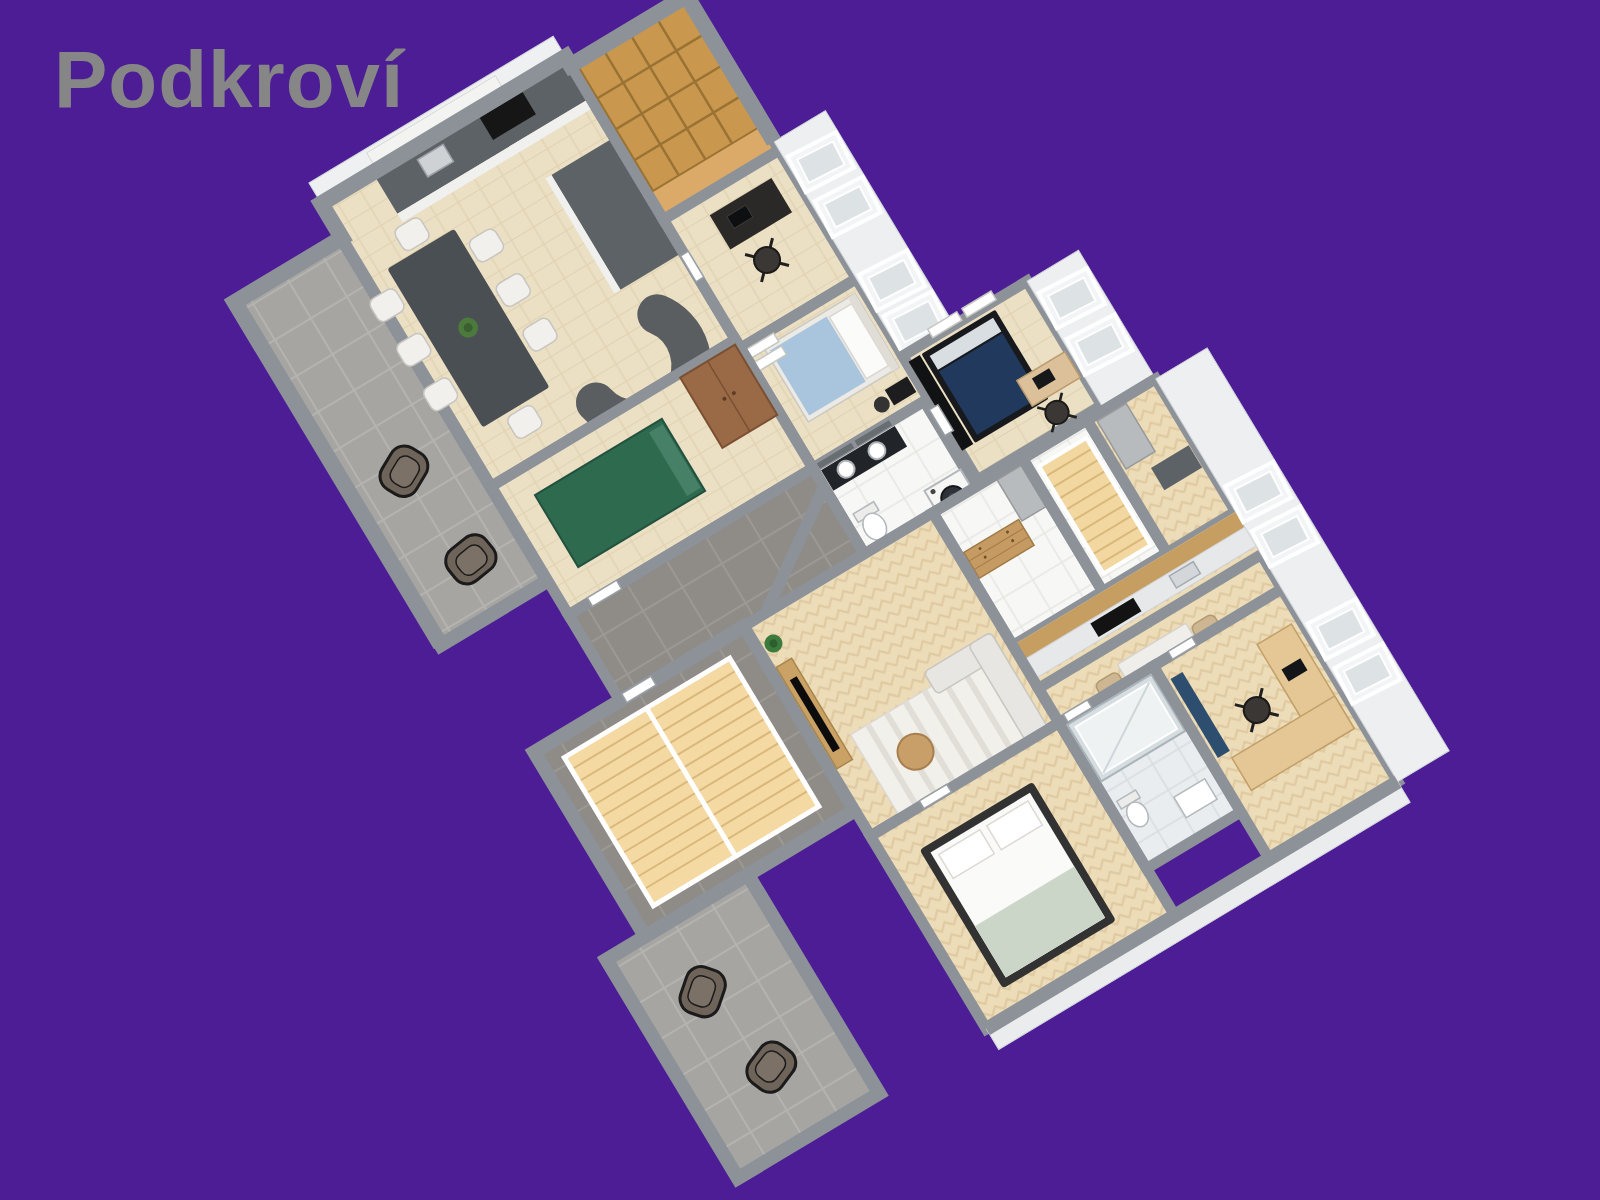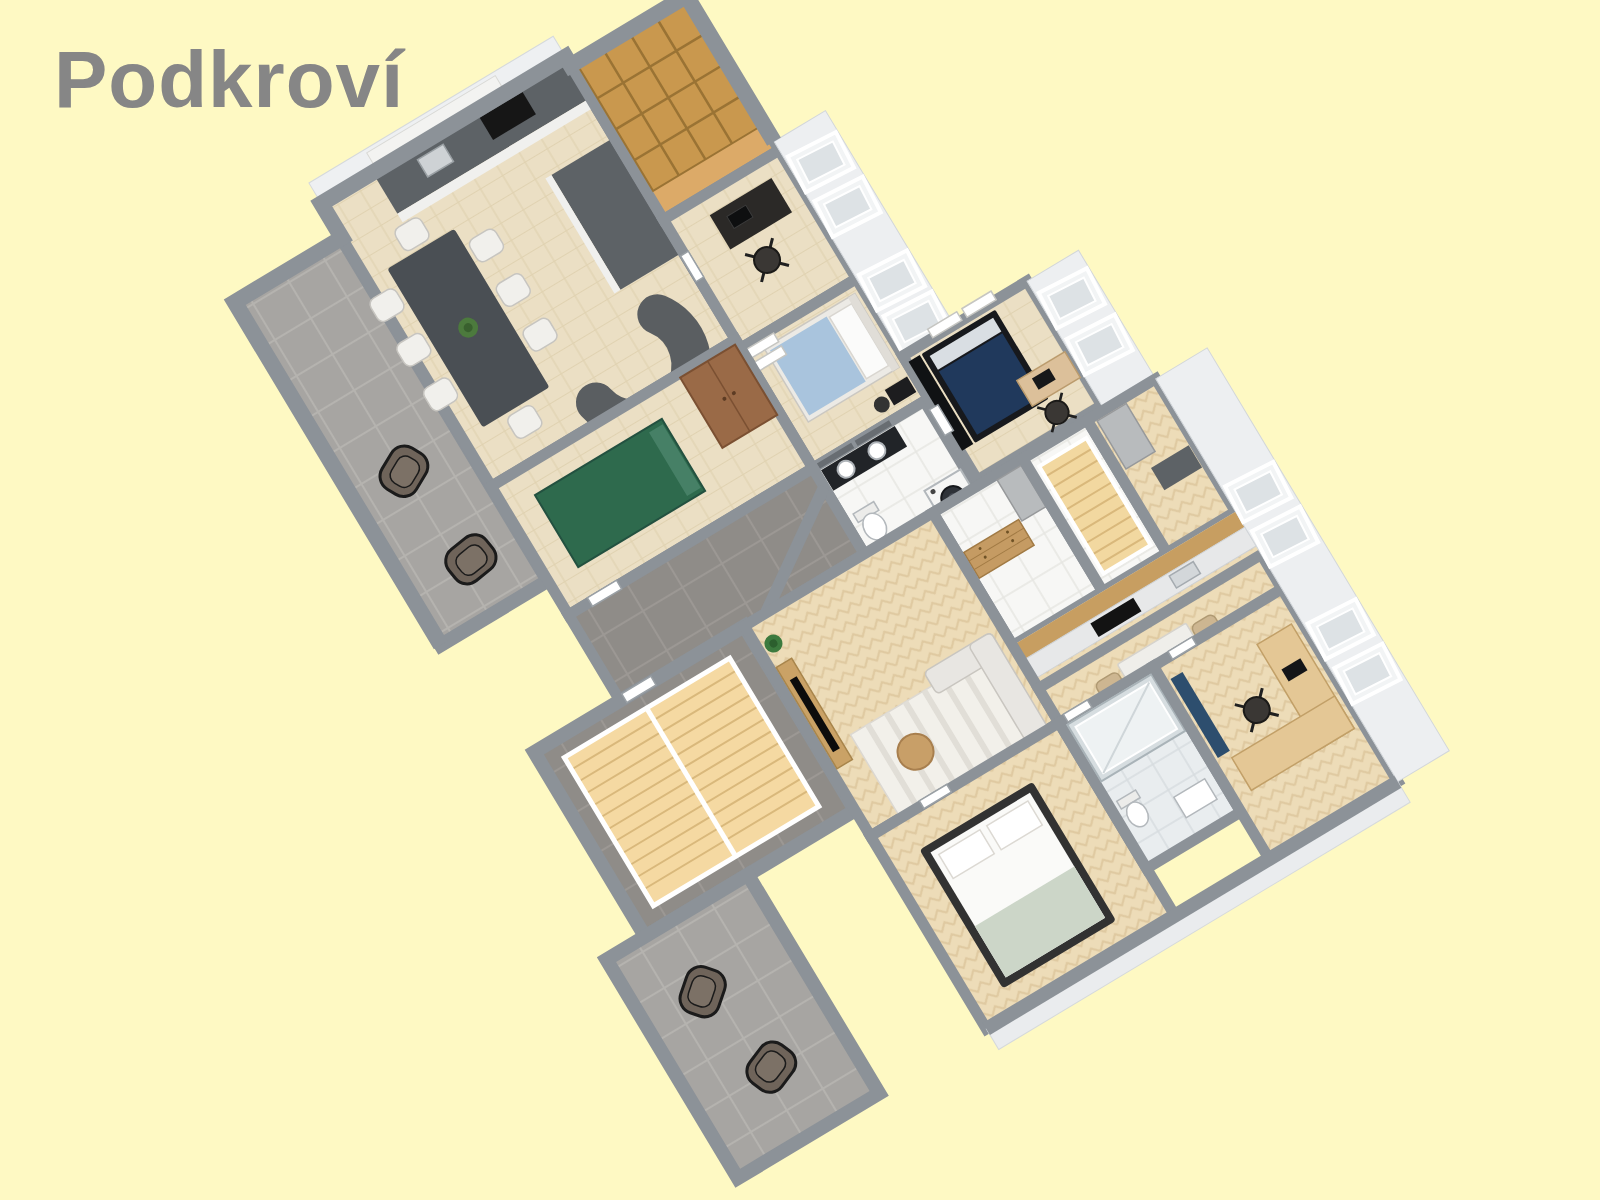--- a/index.html
+++ b/index.html
@@ -1,16 +1,16 @@
 <!DOCTYPE html>
 <html><head>
 <meta charset="utf-8">
 <style>
   html,body{margin:0;padding:0;background:#ffffff;}
-  .stage{position:relative;width:1600px;height:1200px;background:#fef9c3;overflow:hidden;
+  .stage{position:relative;width:1600px;height:1200px;background:#4c1d95;overflow:hidden;
          font-family:"Liberation Sans", sans-serif;}
   .plan-title{position:absolute;left:54px;top:34px;margin:0;font-size:80px;font-weight:bold;
               color:#868686;letter-spacing:1px;z-index:5;}
   svg{position:absolute;left:0;top:0;}
 </style>
 </head>
 <body>
 
 <div class="stage">
   <h1 class="plan-title">Podkroví</h1>

